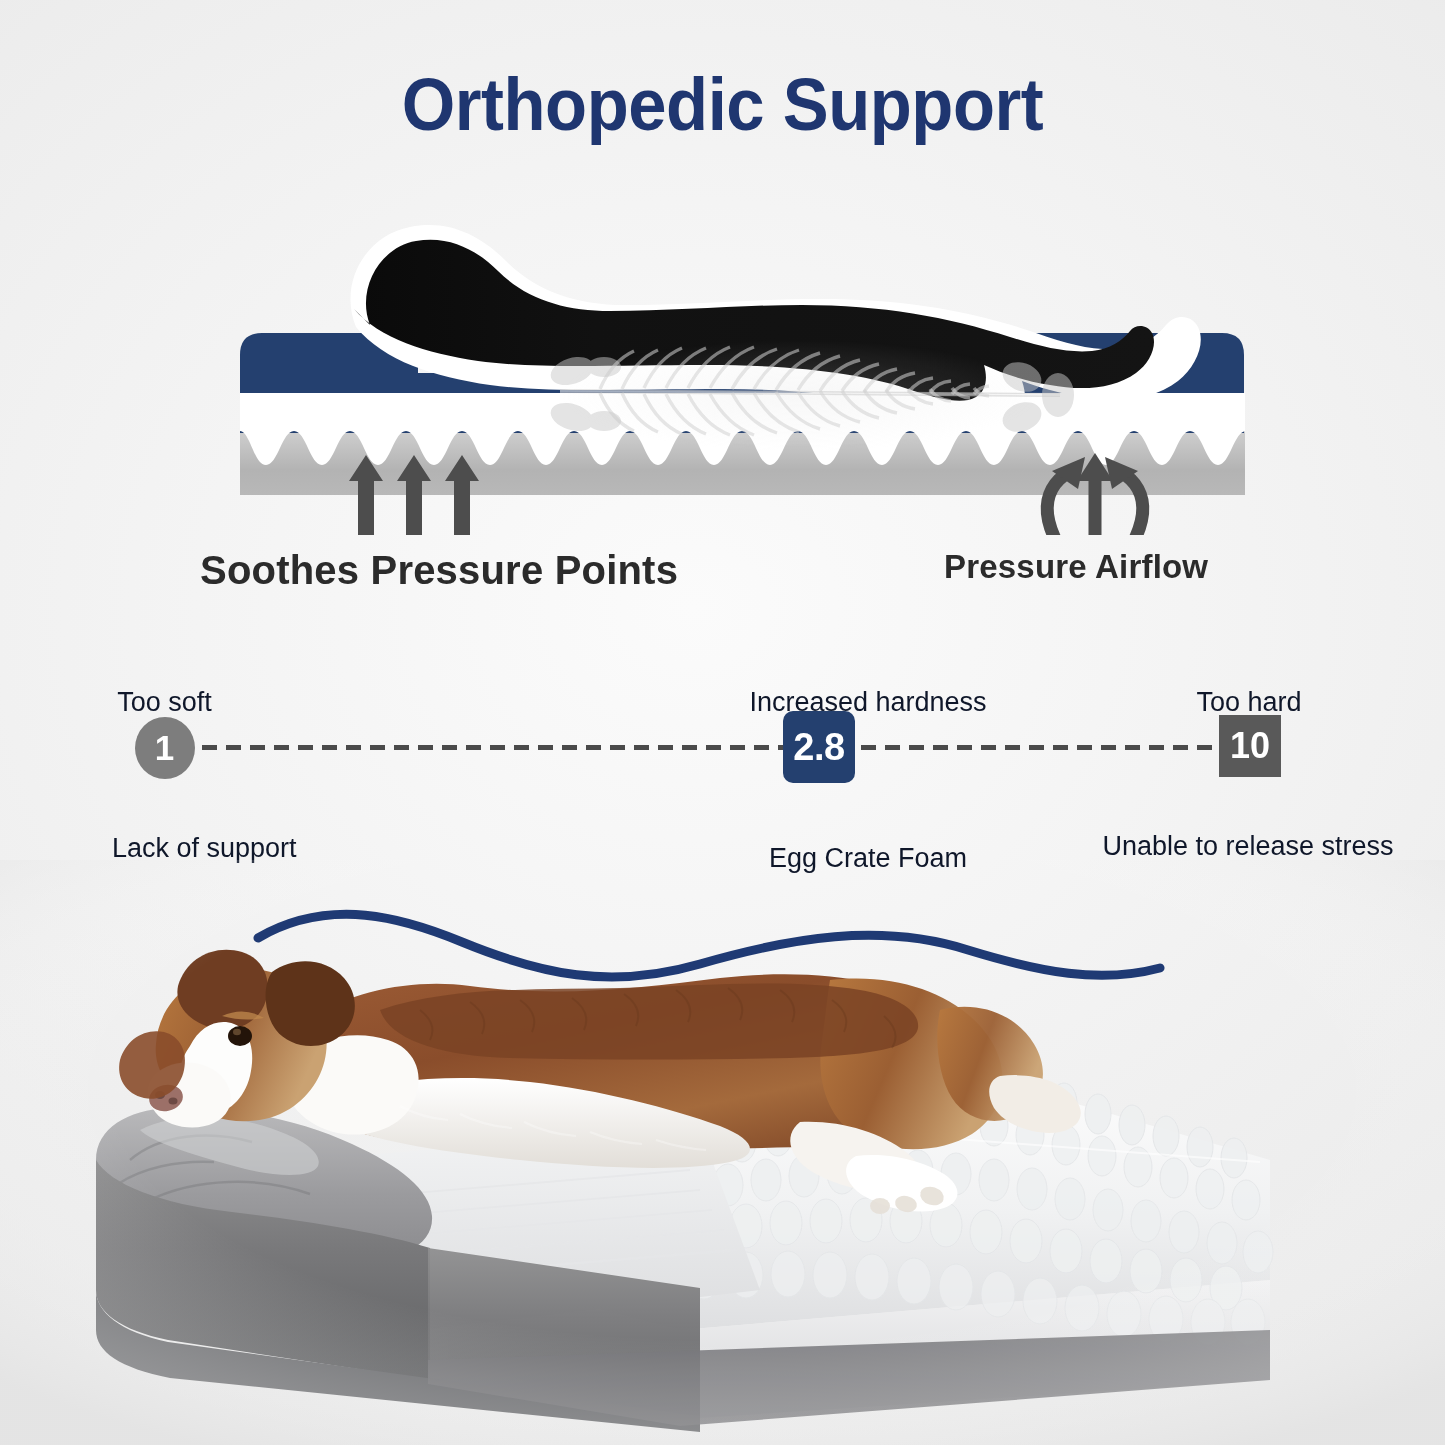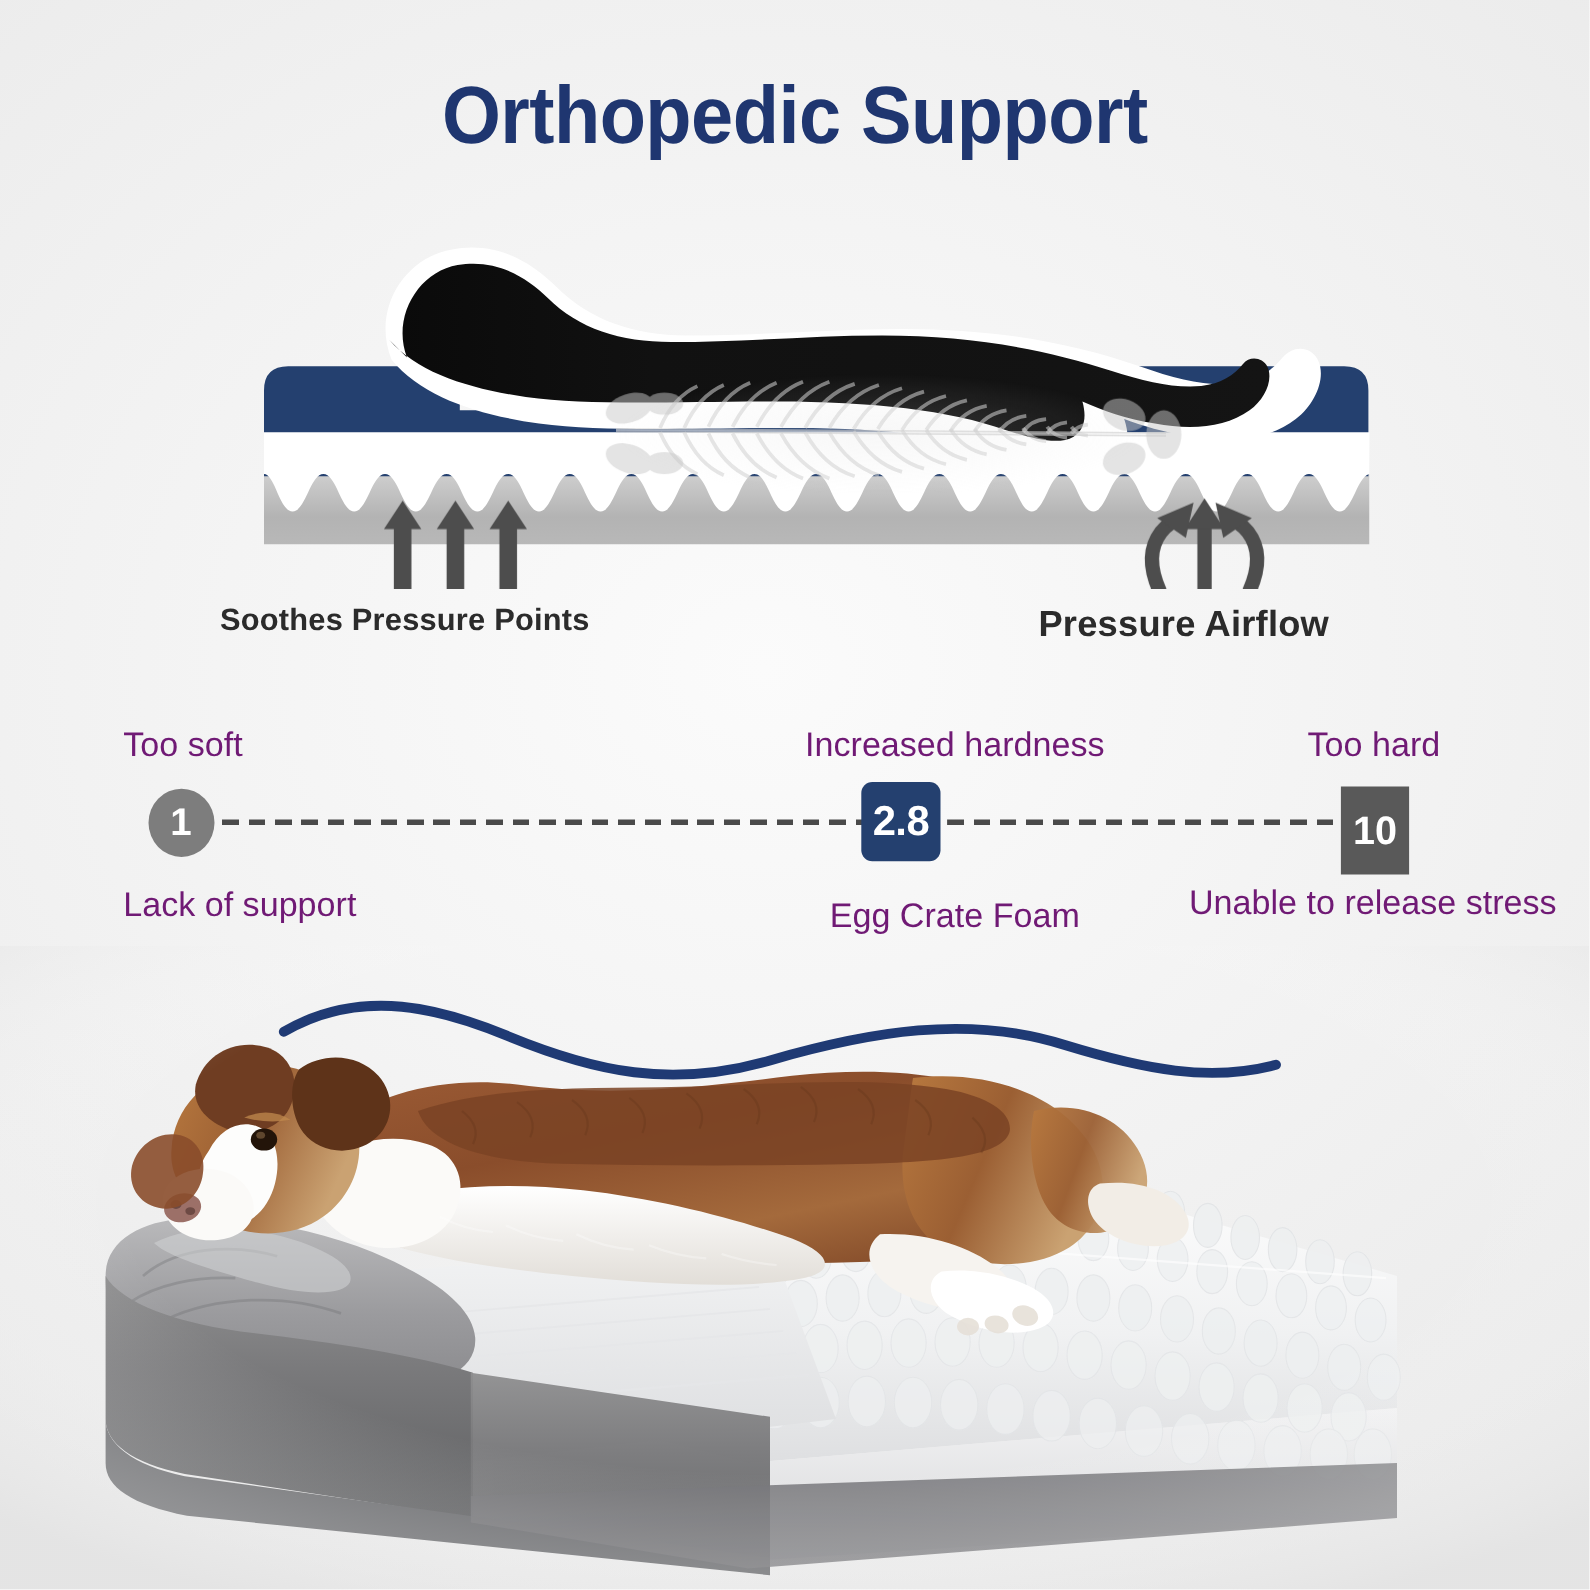--- a/index.html
+++ b/index.html
@@ -32,21 +32,21 @@
     position:absolute;
     left:0; top:195px;
     width:1445px; height:340px;
   }
   .diagram svg { display:block; }
 
   
   .lbl-pressure {
     position:absolute;
     left:200px; top:548px;
-    font-size:28px; font-weight:bold; color:#2b2b2b;
+    font-size:40px; font-weight:bold; color:#2b2b2b;
     letter-spacing:0.2px;
   }
   .lbl-airflow {
     position:absolute;
     left:944px; top:548px;
     font-size:33px; font-weight:bold; color:#2b2b2b;
     letter-spacing:0.2px;
   }
 
   
@@ -64,22 +64,23 @@
         #4a4a4a 0px, #4a4a4a 15px, rgba(0,0,0,0) 15px, rgba(0,0,0,0) 24px);
   }
   .dash-left  { left:0px;   width:625px; }
   .dash-right { left:683px; width:390px; }
 
   .node { position:absolute; }
 
   .node-cap {
     position:absolute; width:100%;
     text-align:center;
-    font-size:31px; color:#701a75;
+    font-size:27px; color:#0f172a;
     white-space:nowrap;
+    margin-top:28px;
   }
   .node-cap.top { top:-58px; }
   .node-cap.bot { top:88px; }
 
   
   .node-one { left:112px; top:62px; width:105px; }
   .badge-circle {
     position:absolute; left:50%; top:0;
     transform:translateX(-50%);
     width:60px; height:62px;
@@ -100,21 +101,21 @@
     color:#ffffff; font-size:38px; font-weight:bold;
     letter-spacing:-0.5px;
   }
   .node-mid .node-cap.top { top:-52px; left:-88px; width:476px; }
   .node-mid .node-cap.bot { top:104px; left:-88px; width:476px; }
 
   
   .node-ten { left:1189px; top:60px; width:120px; }
   .badge-square {
     position:absolute; left:30px; top:0;
-    width:62px; height:80px;
+    width:62px; height:62px;
     background:#595959;
     display:flex; align-items:center; justify-content:center;
     color:#ffffff; font-size:36px; font-weight:bold;
   }
   .node-ten .node-cap.top { top:-56px; left:-40px; width:200px; }
   .node-ten .node-cap.bot { top:88px; left:-166px; width:450px; }
 
   
   .photo {
     position:absolute;

